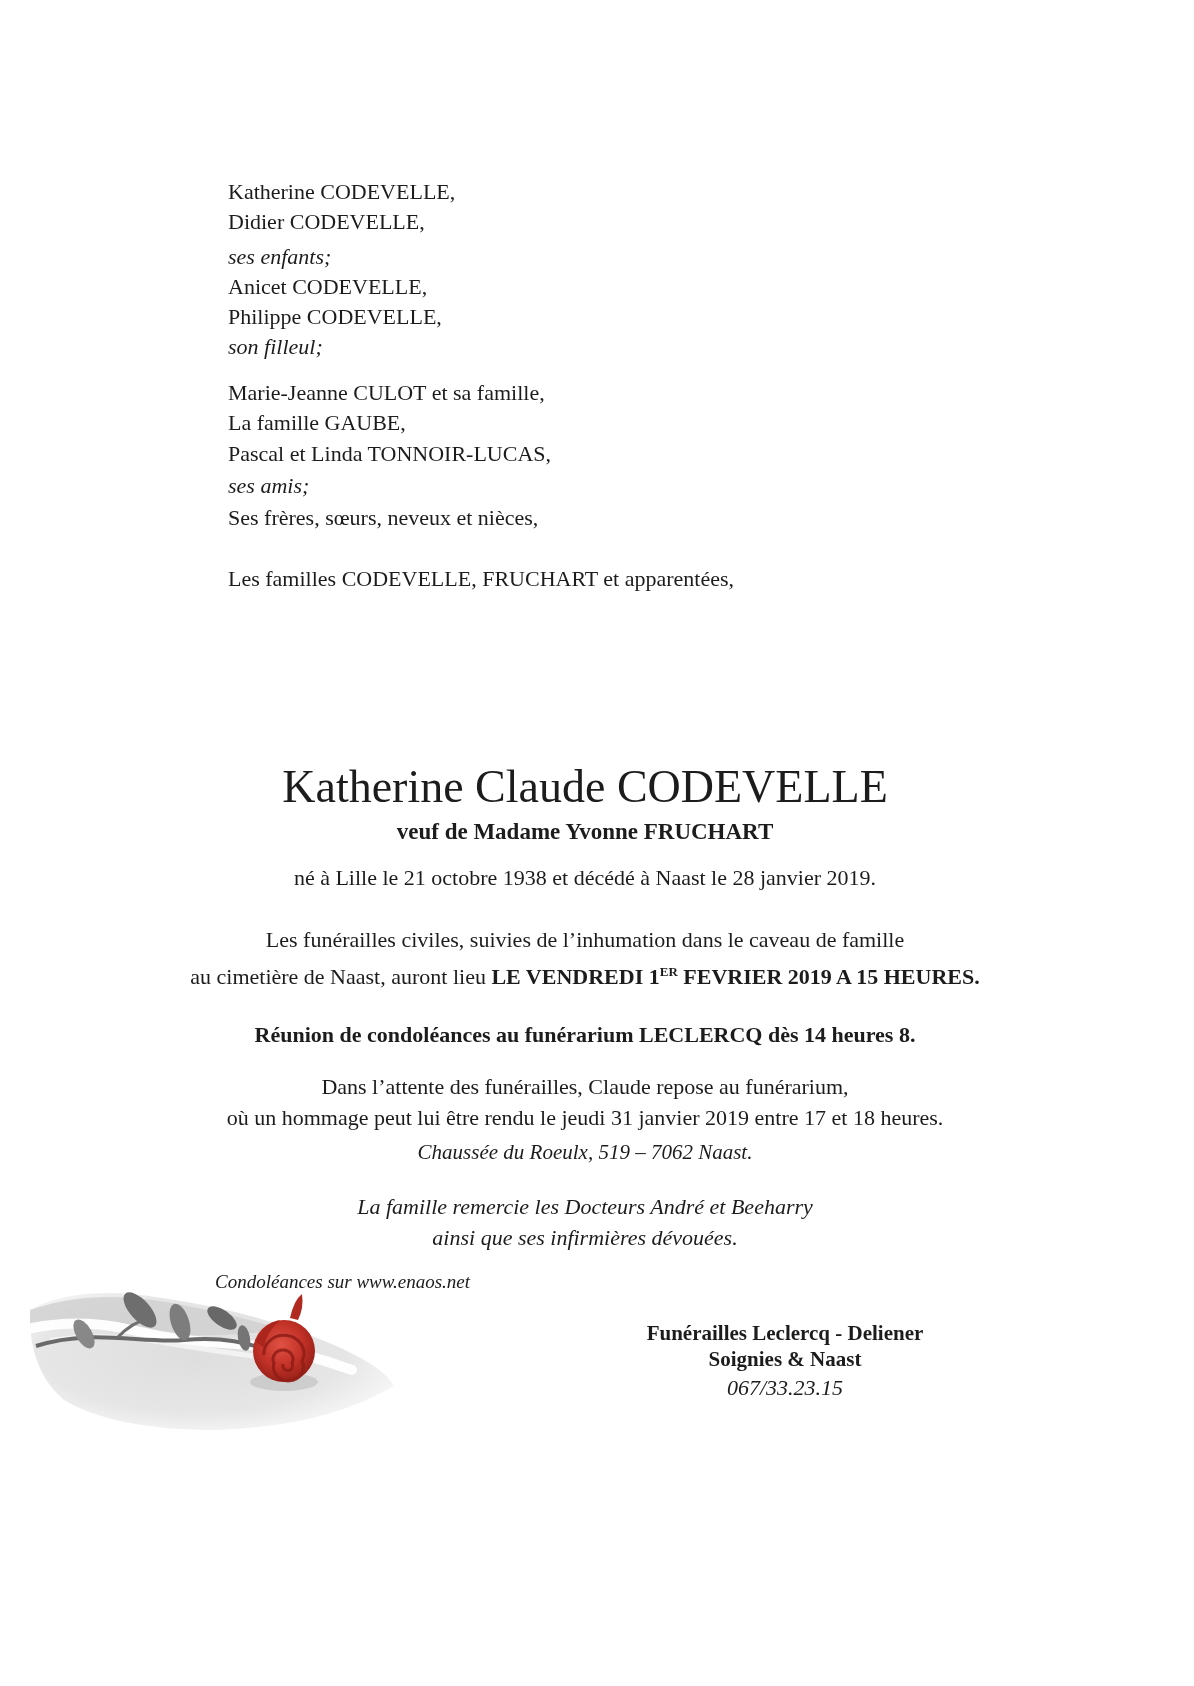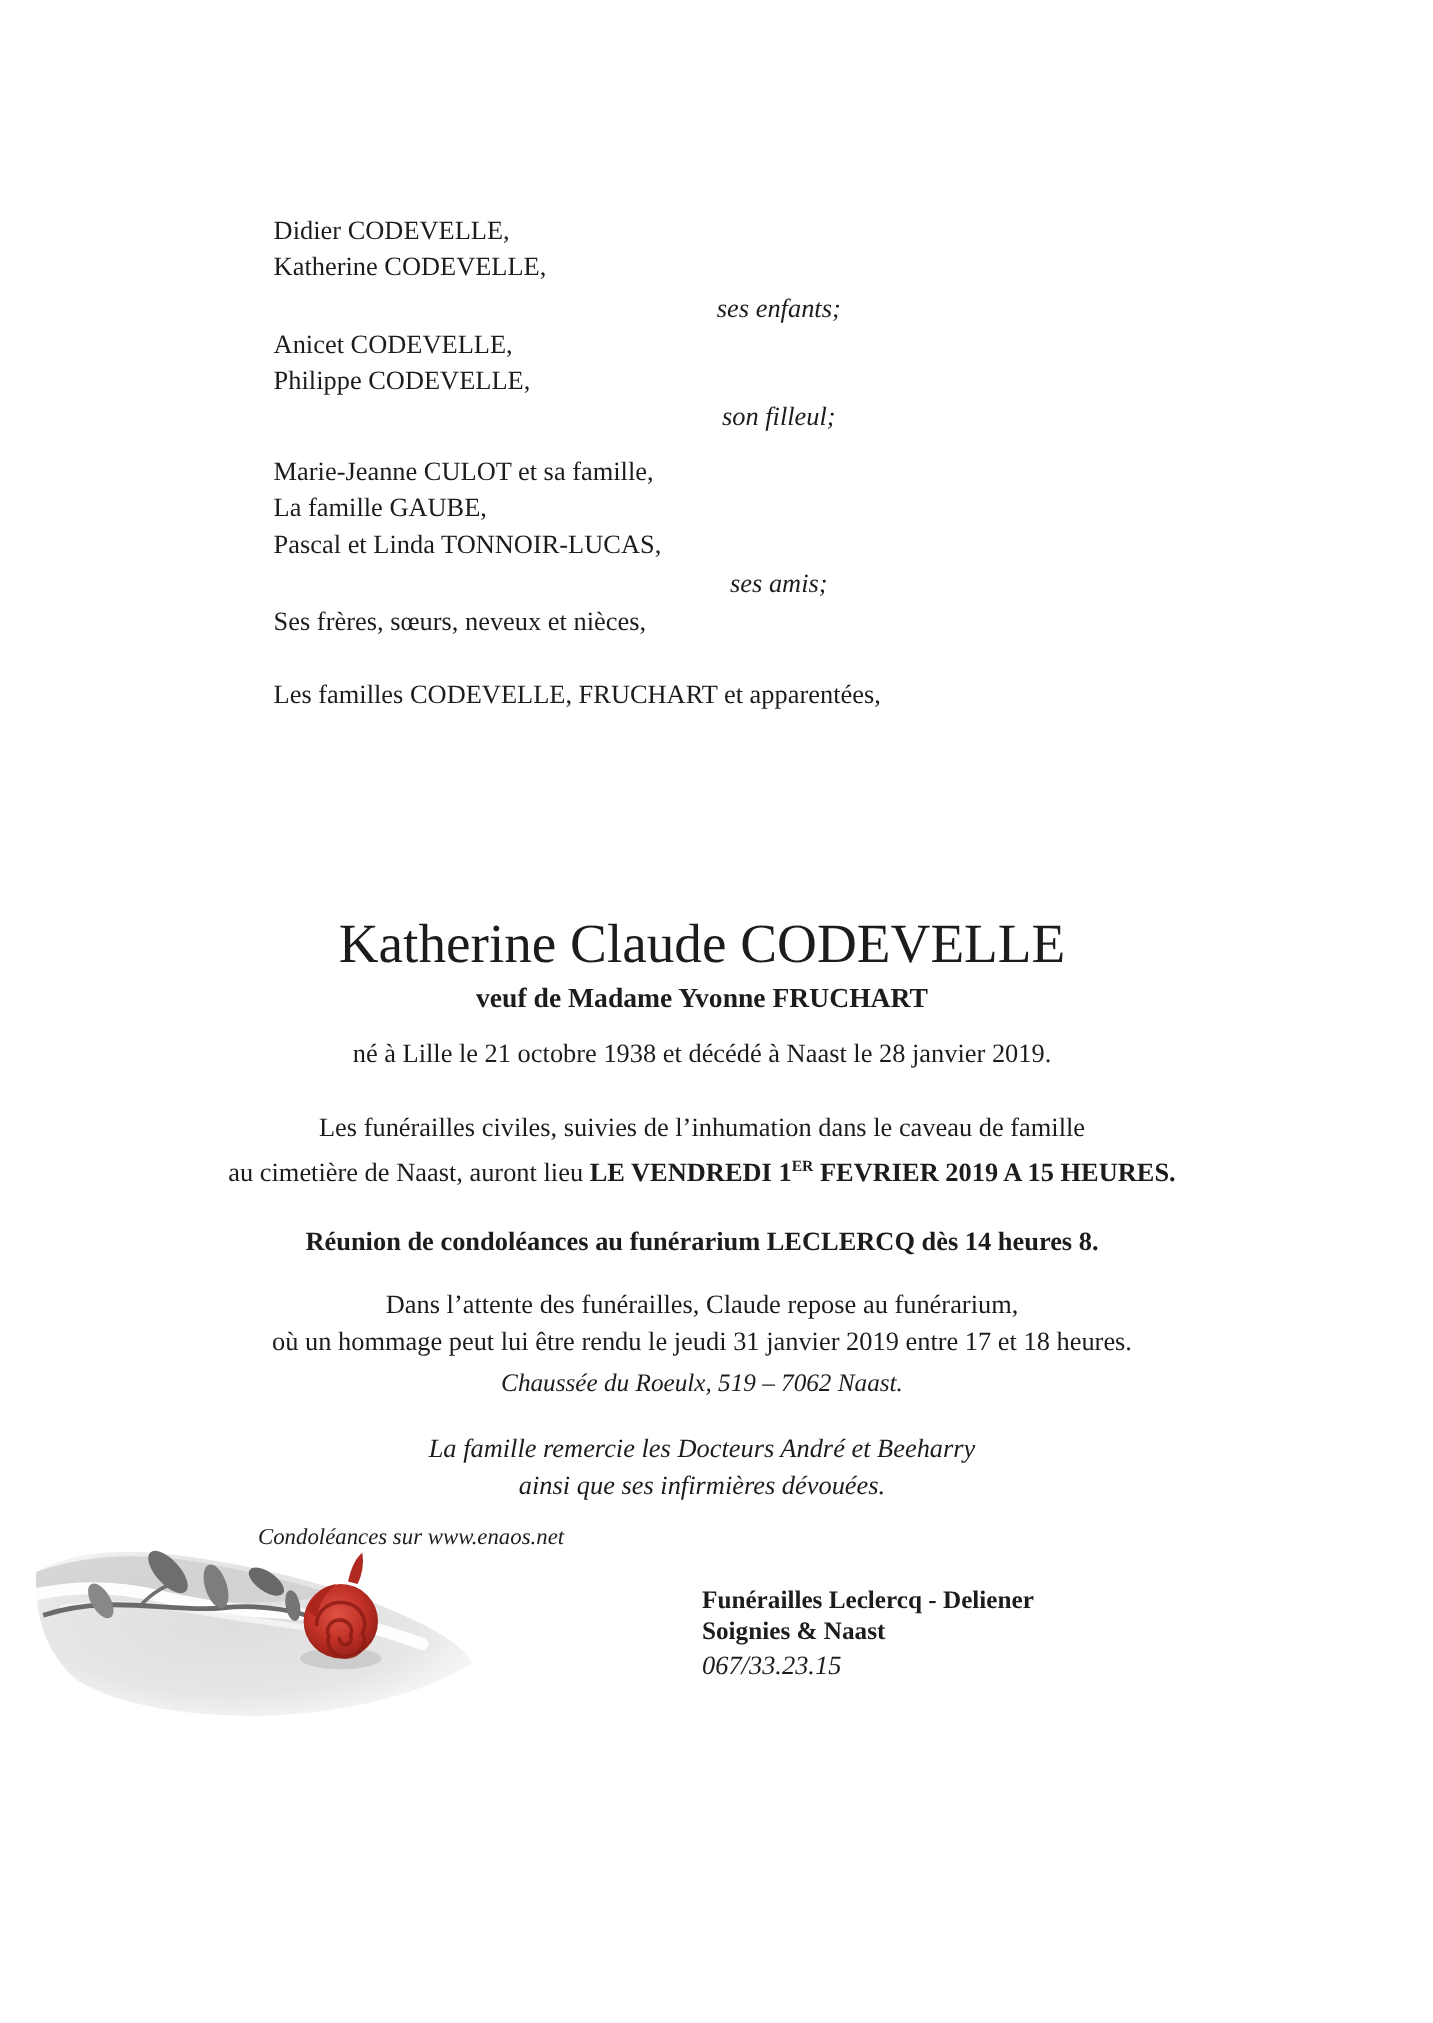--- a/index.html
+++ b/index.html
@@ -14,21 +14,21 @@
   }
   
   #mourners{
     position:absolute;
     left:228px; top:177px;
     width:842px;
     font-size:22px;
     line-height:30px;
   }
   .name-line{text-align:left;}
-  .relation-line{text-align:center;font-style:italic;}
+  .relation-line{text-align:left;font-style:italic;}
   .mt1{margin-top:1px;}
   .mt2{margin-top:2px;}
   .mt4{margin-top:16px;}
   .mt5{margin-top:5px;}
   .mt31{margin-top:31px;}
   
   #announcement{
     position:absolute;
     left:228px; top:681px;
     width:842px;
@@ -67,40 +67,41 @@
     text-align:left;
     font-style:italic;
     font-size:19px;
     line-height:24px;
   }
   
   #funeral-home{
     position:absolute;
     left:585px; top:1320px;
     width:400px;
+    text-align:center;
     line-height:26px;
   }
   #funeral-home .fh-name,
   #funeral-home .fh-loc{font-weight:bold;font-size:21px;}
   #funeral-home .fh-phone{font-style:italic;font-size:22px;margin-top:3px;}
   
   #rose-photo{
     position:absolute;
     left:22px; top:1248px;
     width:390px; height:190px;
   }
 </style>
 </head>
 <body>
 
 <div id="page">
 
   <div id="mourners">
+    <div class="name-line">Katherine CODEVELLE,</div>
     <div class="name-line">Didier CODEVELLE,</div>
-    <div class="name-line">Katherine CODEVELLE,</div>
     <div class="relation-line mt5">ses enfants;</div>
     <div class="name-line">Anicet CODEVELLE,</div>
     <div class="name-line">Philippe CODEVELLE,</div>
     <div class="relation-line">son filleul;</div>
     <div class="name-line mt4">Marie-Jeanne CULOT et sa famille,</div>
     <div class="name-line">La famille GAUBE,</div>
     <div class="name-line mt1">Pascal et Linda TONNOIR-LUCAS,</div>
     <div class="relation-line mt2">ses amis;</div>
     <div class="name-line mt2">Ses frères, sœurs, neveux et nièces,</div>
     <div class="name-line mt31">Les familles CODEVELLE, FRUCHART et apparentées,</div>

